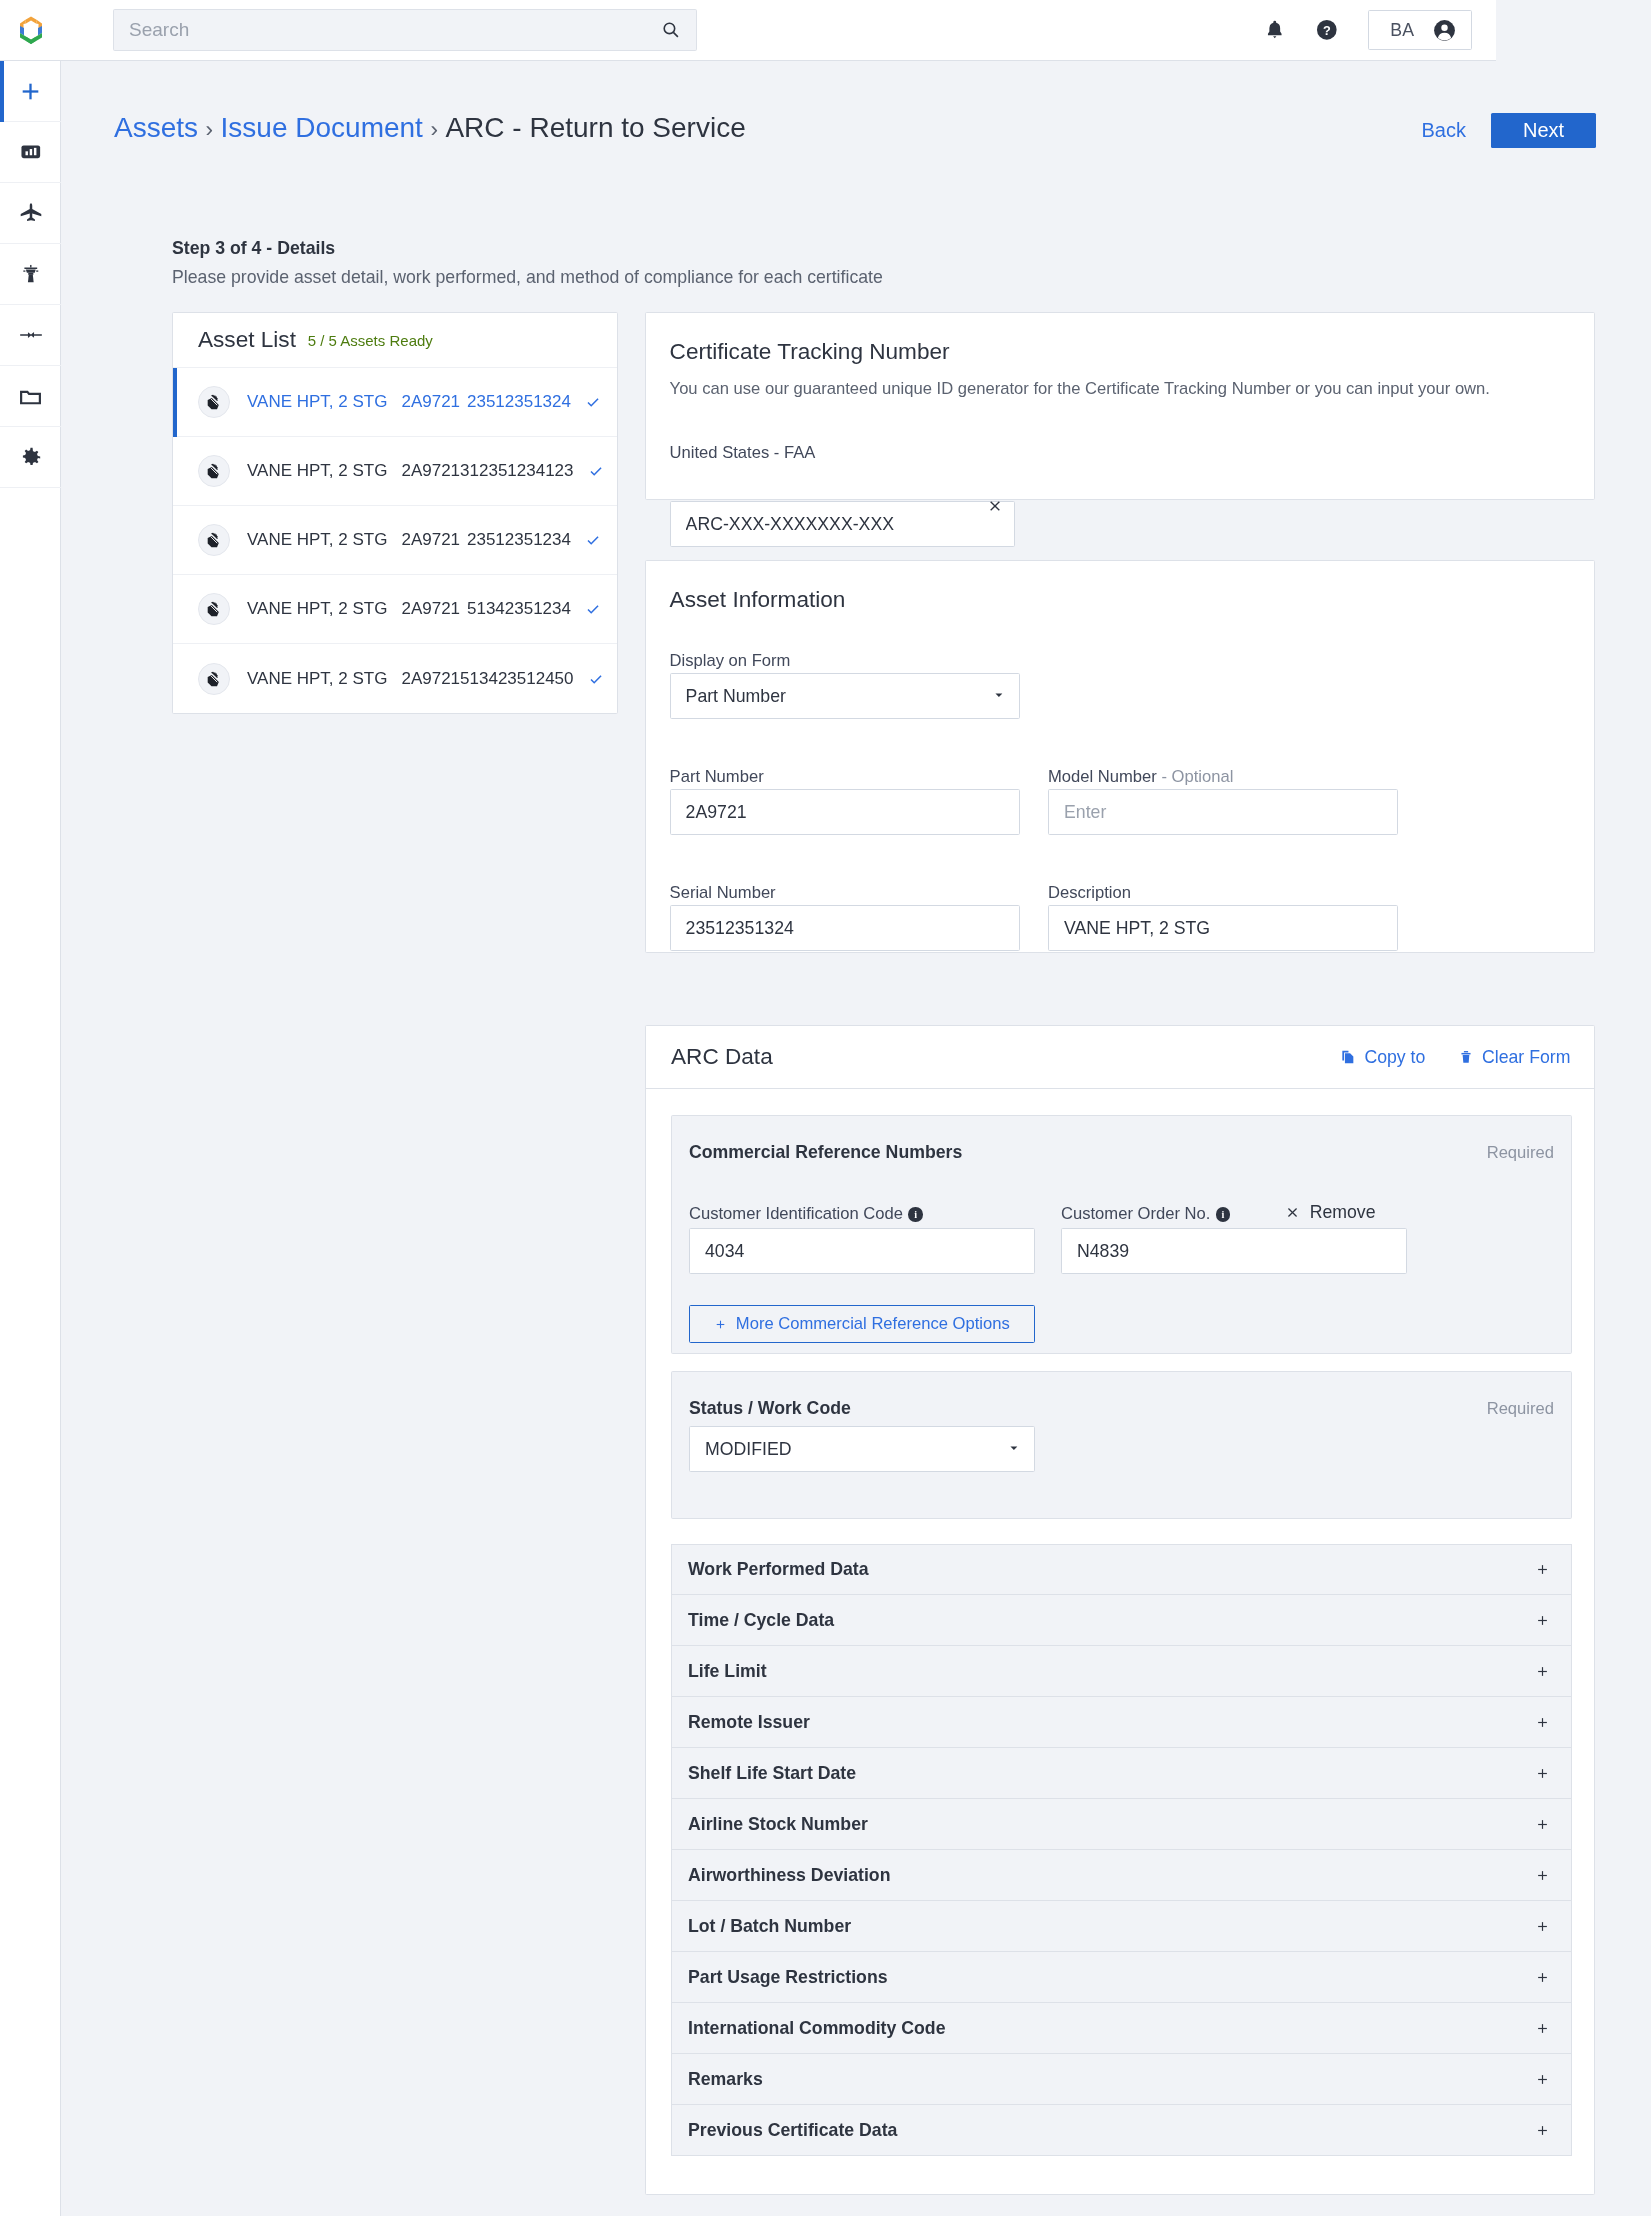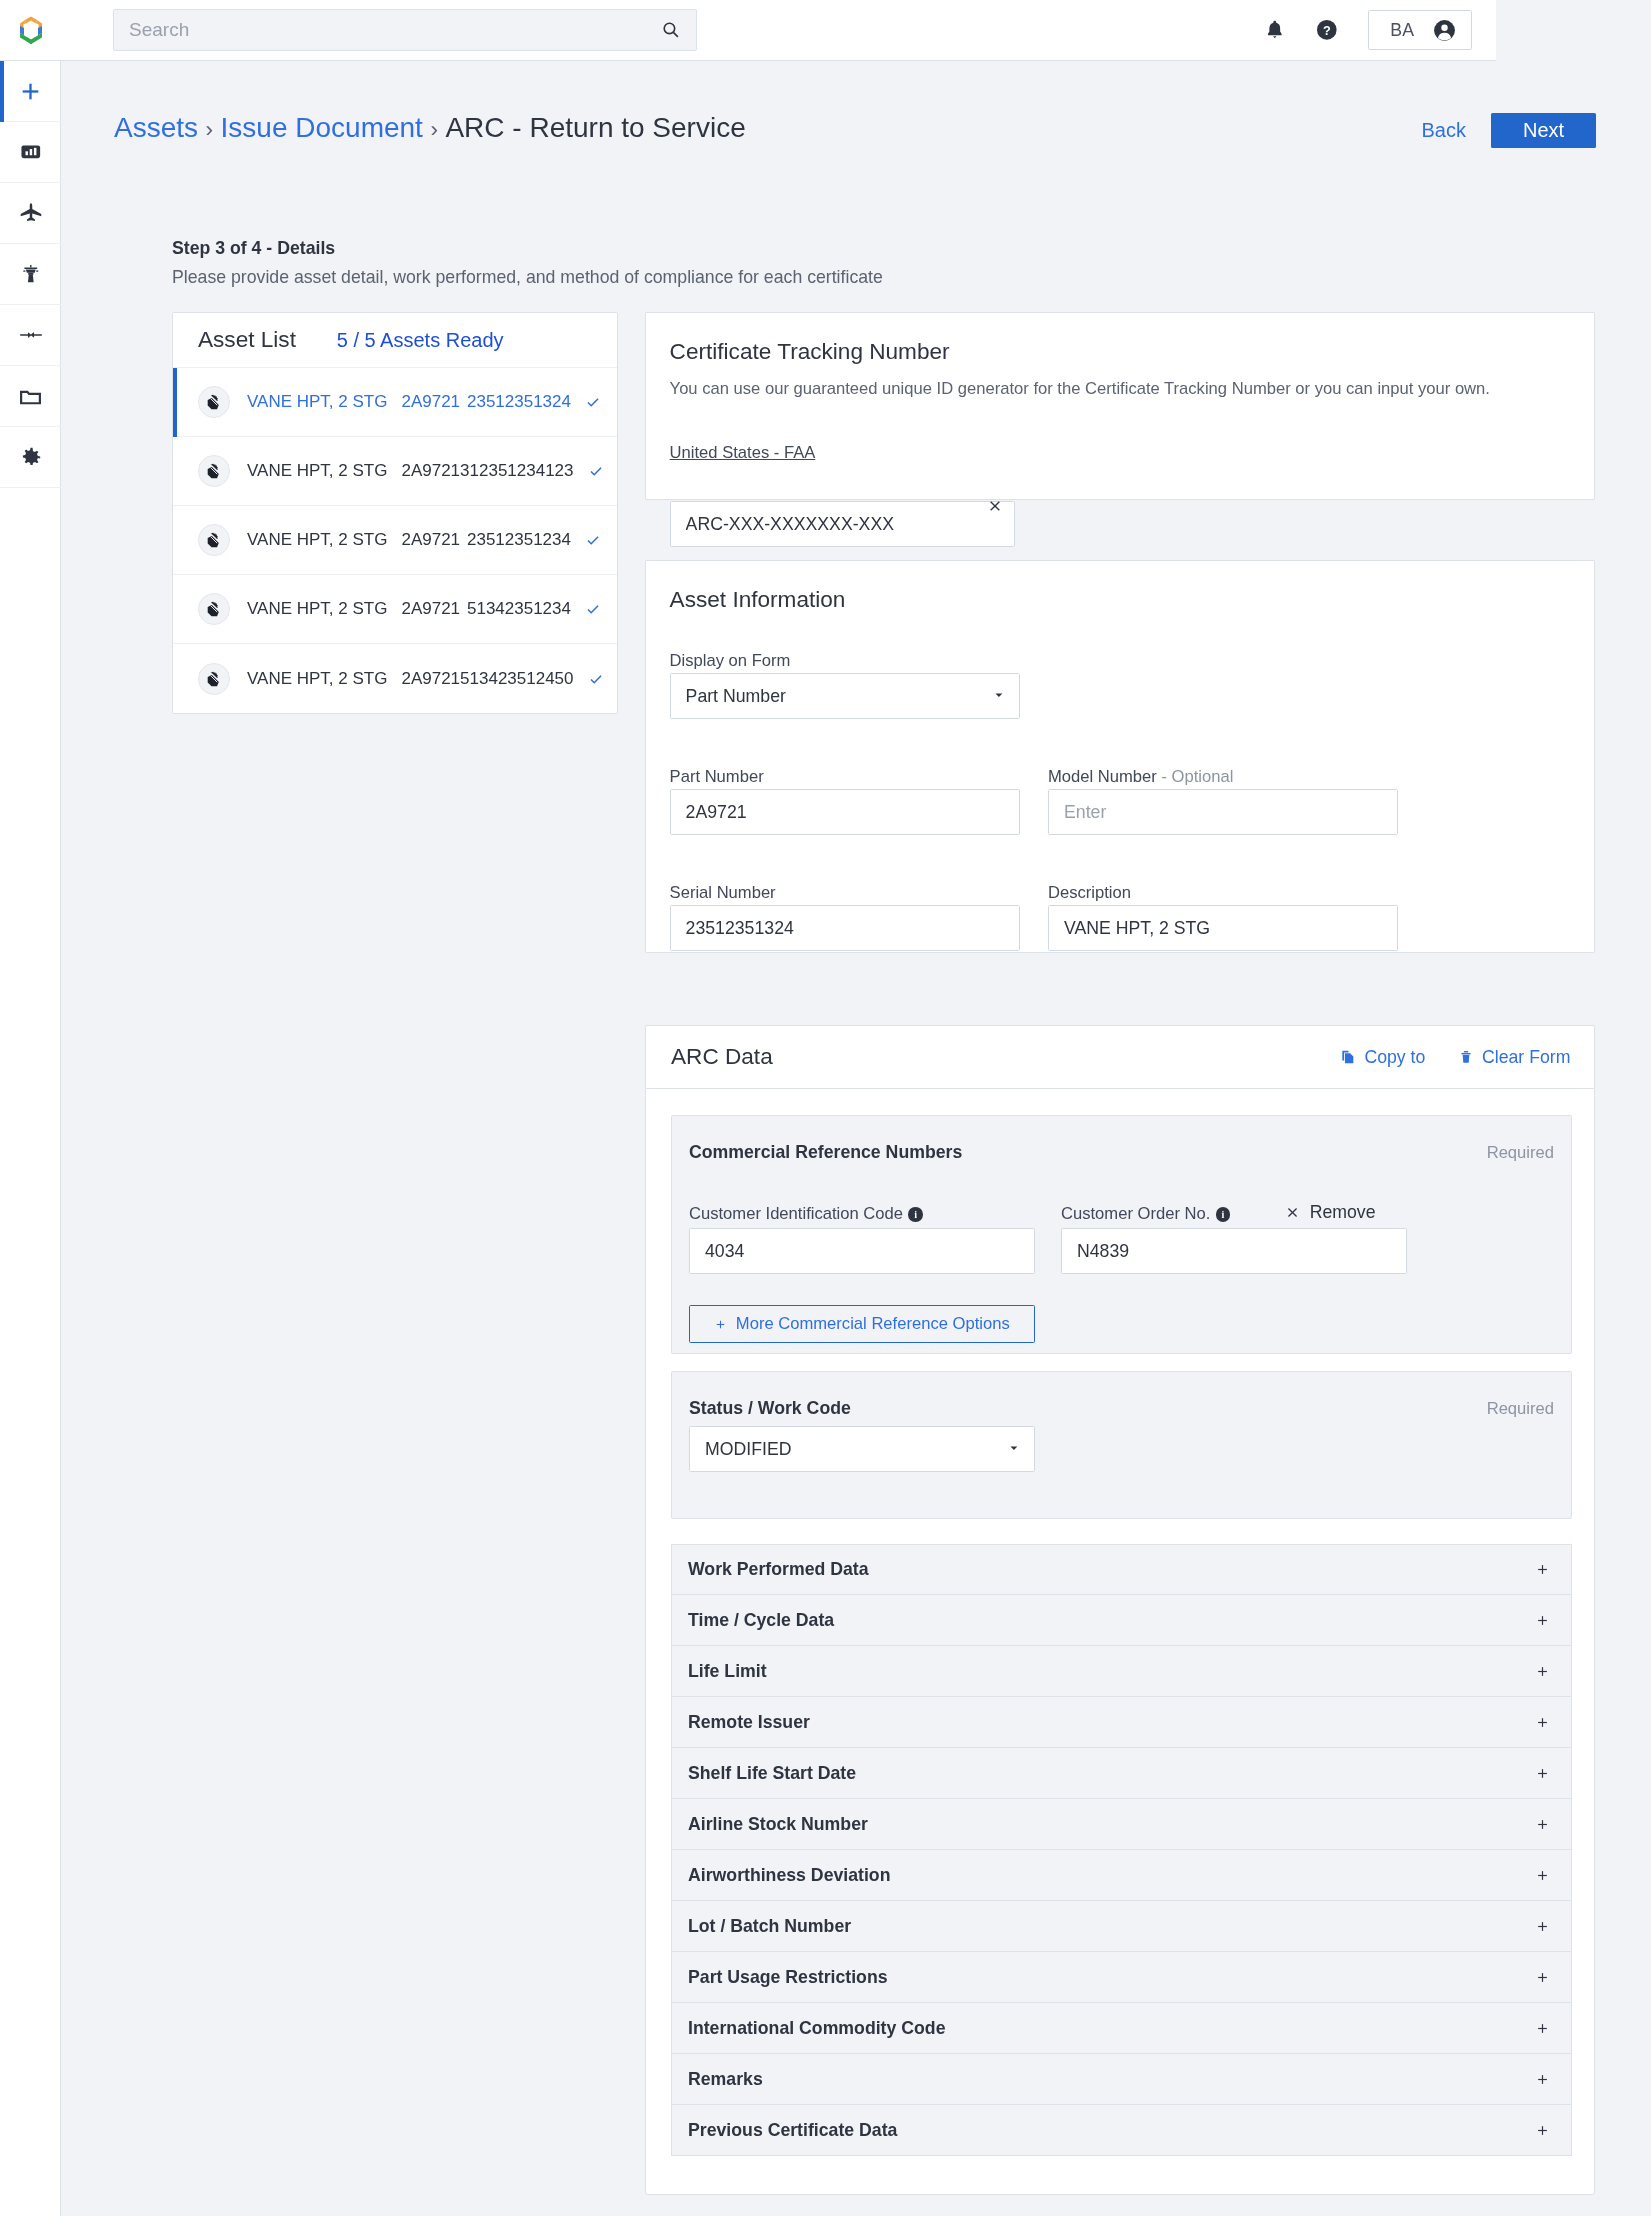--- a/index.html
+++ b/index.html
@@ -78,21 +78,21 @@
   .step-title { position: absolute; left: 111px; top: 177px; font-size: 17.7px; font-weight: bold; color: #2e3440; }
   .step-sub  { position: absolute; left: 111px; top: 206px; font-size: 17.7px; color: #5b6270; }
 
   
   .asset-panel {
     position: absolute; left: 111px; top: 251px; width: 446px;
     background: #ffffff; border: 1.1px solid #dde1e8; border-radius: 1.6px;
   }
   .asset-head { height: 55px; display: flex; align-items: center; padding-left: 25px; gap: 11.8px; border-bottom: 0.5px solid #eef0f4; }
   .asset-head-title { font-size: 22.6px; color: #2e3440; }
-  .asset-head-count { font-size: 20px; color: #1d4ed8; margin-left: 29px; }
+  .asset-head-count { font-size: 15px; color: #4d7c0f; }
   .asset-row {
     position: relative; height: 69px; display: flex; align-items: center;
     padding-left: 25px; padding-right: 16px; border-bottom: 0.5px solid #eef0f4;
   }
   .asset-row:last-child { border-bottom: 0; }
   .asset-row.sel::before { content:""; position:absolute; left:0; top:0; width:3.8px; height:69px; background:#2266cc; }
   .asset-av {
     width: 32px; height: 32px; border-radius: 50%; background: #f1f3f7; border: 1.1px solid #e4e7ed;
     display: flex; align-items: center; justify-content: center; flex: none;
   }
@@ -372,21 +372,21 @@
         <svg width="16" height="16" viewBox="0 0 24 24" fill="none" stroke="#2f6fe0" stroke-width="2.3">
             <path d="M4.5 12.8l4.8 4.8L19.6 7.2"></path>
           </svg>
       </span>
     </div>
   </div>
 
   <div class="card" style="left:584px; top:251px; width:950px; height:188px;">
     <div class="card-title" style="position:absolute; left:23.6px; top:26px;">Certificate Tracking Number</div>
     <div class="card-sub" style="position:absolute; left:23.6px; top:66px;">You can use our guaranteed unique ID generator for the Certificate Tracking Number or you can input your own.</div>
-    <div class="field-label" style="position:absolute; left:23.6px; top:130px;text-decoration:underline;">United States - FAA</div>
+    <div class="field-label" style="position:absolute; left:23.6px; top:130px;">United States - FAA</div>
     <div class="inp-wrap" style="position:absolute; left:23.6px; top:152px; width:345px;">
       <input class="inp" style="padding-right: 38px; margin-top: 36px;" value="ARC-XXX-XXXXXXX-XXX">
       <button class="inp-clear">
         <svg width="16" height="16" viewBox="0 0 24 24" stroke="#2e3440" stroke-width="2" fill="none">
           <line x1="5.5" y1="5.5" x2="18.5" y2="18.5"></line>
             <line x1="18.5" y1="5.5" x2="5.5" y2="18.5"></line>
         </svg>
       </button>
     </div>
   </div>

